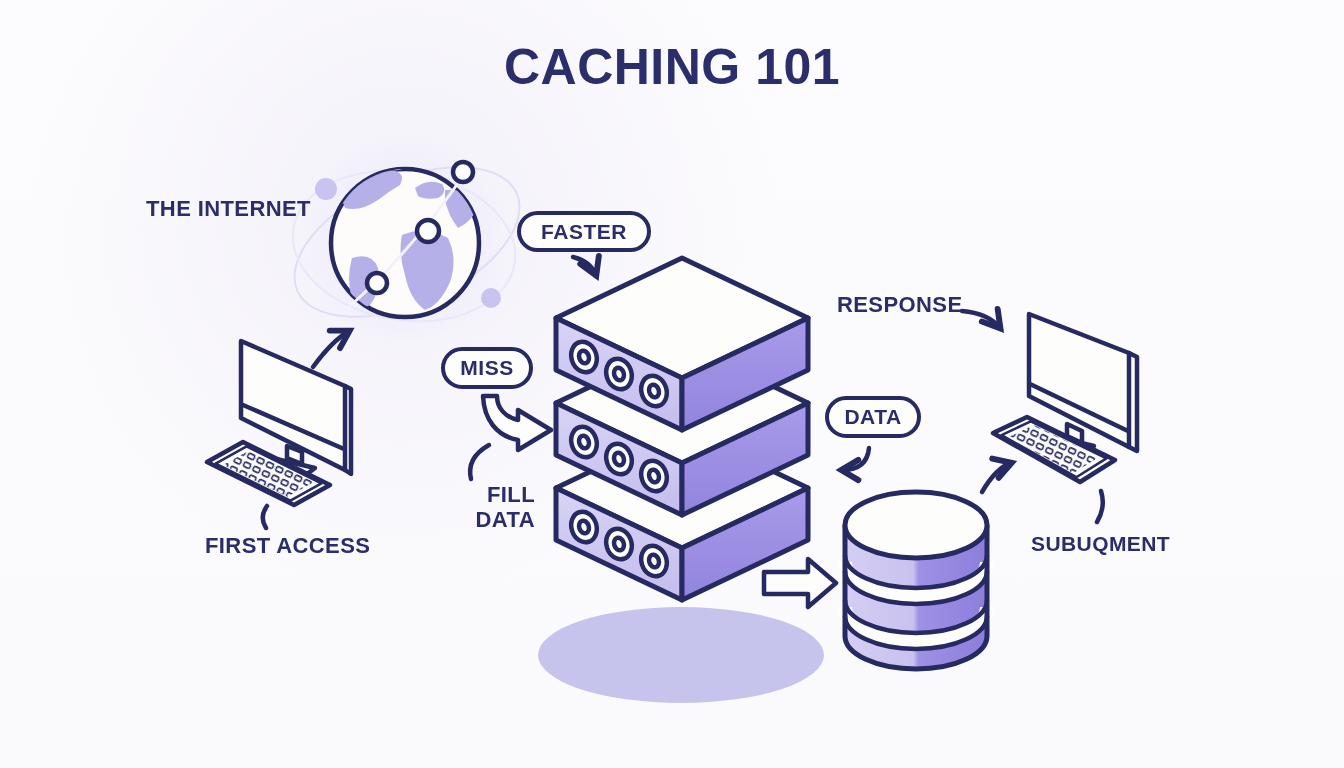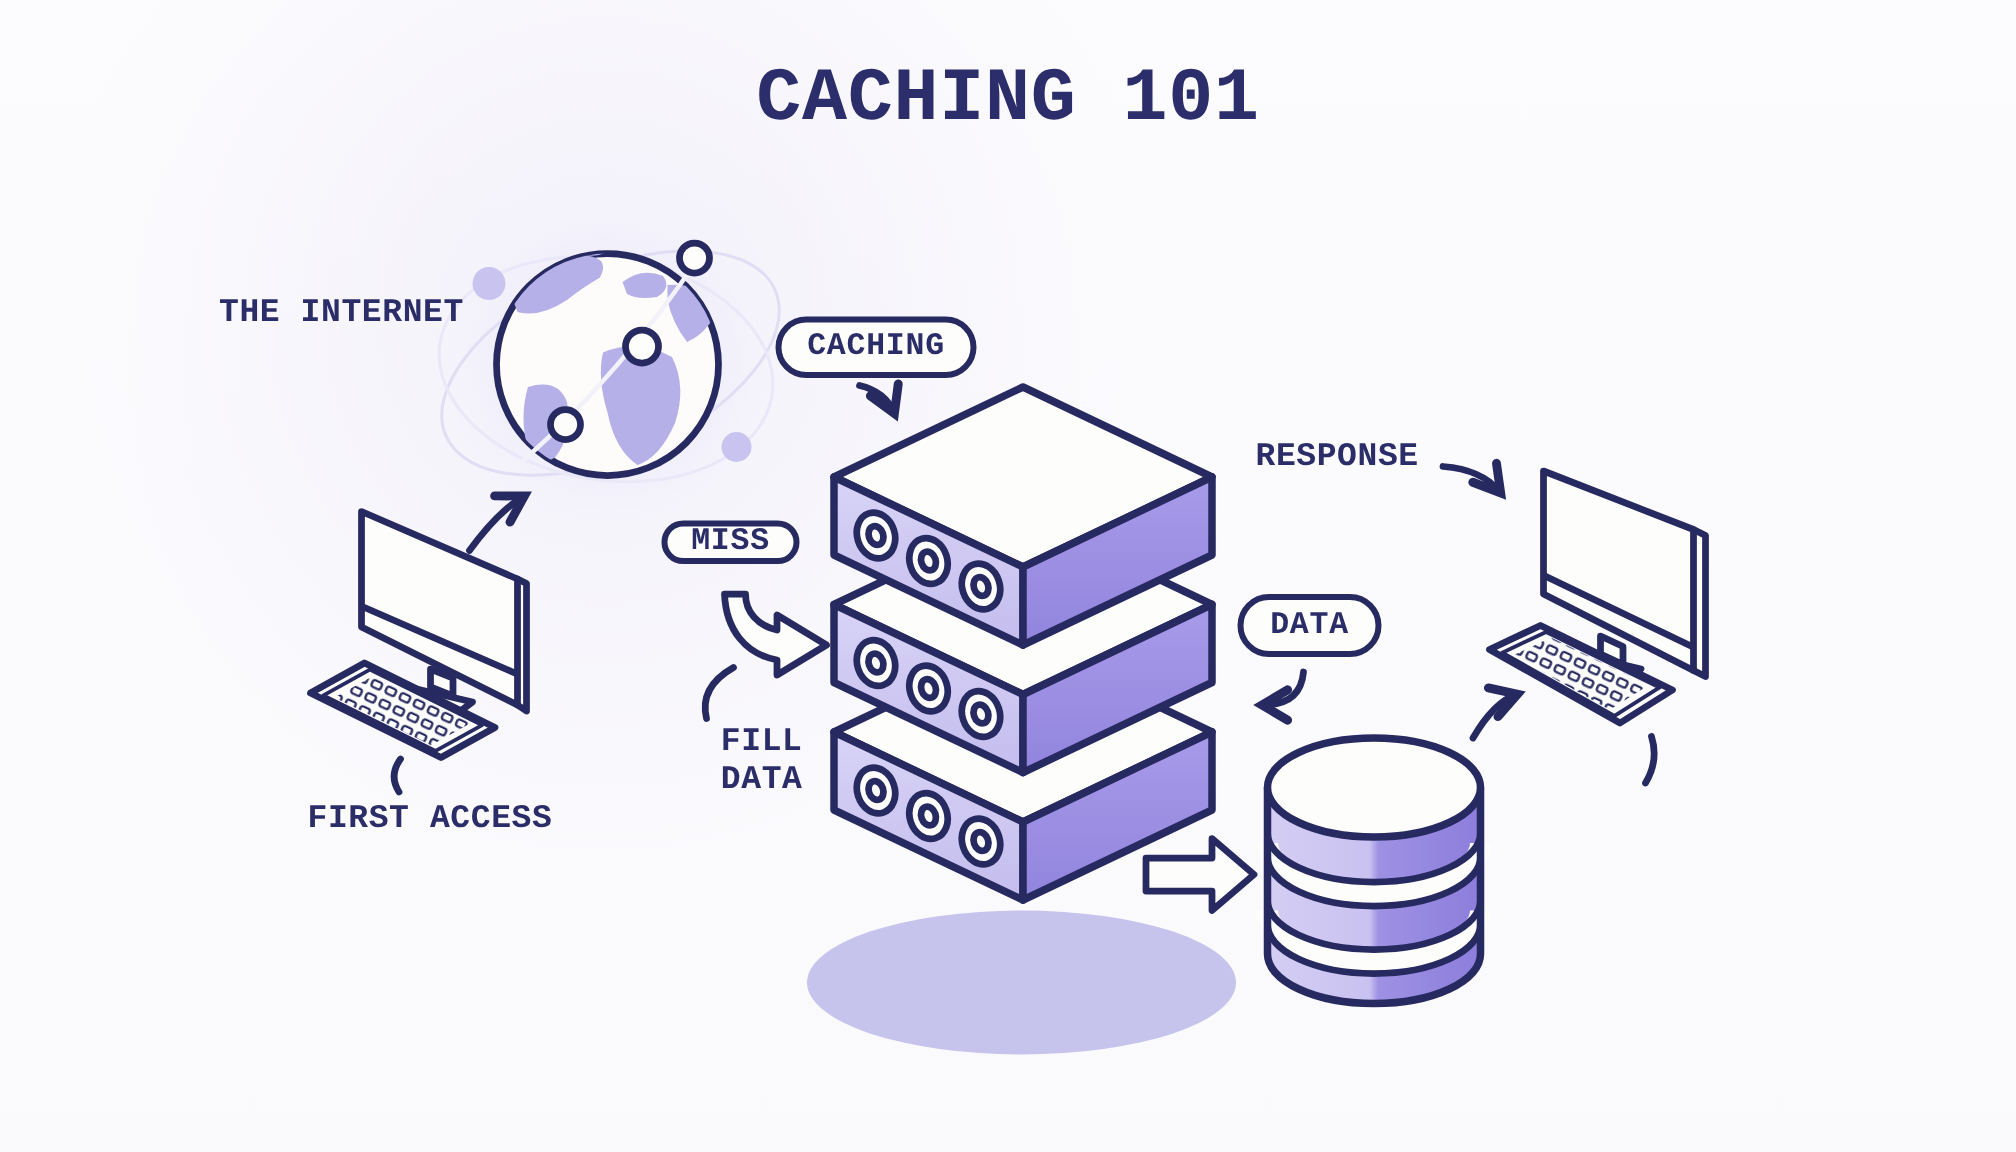--- a/index.html
+++ b/index.html
@@ -1,41 +1,41 @@
 <!DOCTYPE html>
 <html><head>
 <meta charset="utf-8">
 <style>
   html,body{margin:0;padding:0;background:#ffffff;}
   .canvas{
     position:relative;width:1344px;height:768px;overflow:hidden;
     background:
       radial-gradient(circle at 30% 28%, #f3f1fa 0%, rgba(243,241,250,0) 34%),
       linear-gradient(180deg,#fcfbfd 0%,#faf9fc 100%);
-    font-family:Liberation Mono, monospace;
+    font-family:Liberation Sans, sans-serif;
   }
   .art{position:absolute;left:0;top:0;}
   .title{
     position:absolute;top:38px;left:0;right:0;margin:0;text-align:center;
     font-size:50px;font-weight:bold;letter-spacing:0.5px;color:#2b2e6b;
   }
   .lbl{position:absolute;color:#2b2d68;font-weight:bold;letter-spacing:0.4px;}
   .lbl span{display:block;text-align:right;}
   .lbl-internet{left:146px;top:196px;font-size:22px;}
   .lbl-first{left:205px;top:533px;font-size:22px;}
   .lbl-fill{left:405px;top:482px;width:130px;font-size:22px;line-height:1.15;}
   .lbl-response{left:837px;top:292px;font-size:22px;}
   .lbl-subseq{left:1005px;top:531px;width:165px;font-size:21px;line-height:1.22;}
   .pill{
     position:absolute;display:flex;align-items:center;justify-content:center;
     background:#fdfdfc;border:4px solid #272a60;border-radius:26px;
     color:#2b2d68;font-weight:bold;font-size:21px;letter-spacing:0.5px;box-sizing:border-box;
   }
   .pill-request{left:517px;top:211px;width:134px;height:41px;}
-  .pill-miss{left:441px;top:347px;width:92px;height:29px;}
+  .pill-miss{left:441px;top:347px;width:92px;height:42px;}
   .pill-data{left:825px;top:396px;width:96px;height:42px;}
 </style>
 </head>
 <body>
 
 <div class="canvas">
 
   <svg class="art" width="1344" height="768" viewBox="0 0 1344 768">
     <defs>
       <radialGradient id="glowGrad" cx="50%" cy="50%" r="50%">
@@ -207,19 +207,20 @@
   <div class="lbl lbl-internet">THE INTERNET</div>
   <div class="lbl lbl-first">FIRST ACCESS</div>
   <div class="lbl lbl-response">RESPONSE</div>
 
   <div class="lbl lbl-fill">
     <span>FILL</span>
     <span>DATA</span>
   </div>
 
   <div class="lbl lbl-subseq">
+    <span>SUBUQMENT</span>
   </div>
 
-  <div class="pill pill-request">CACHING</div>
+  <div class="pill pill-request">FASTER</div>
   <div class="pill pill-miss">MISS</div>
   <div class="pill pill-data">DATA</div>
 
 </div>
 
 </body></html>

